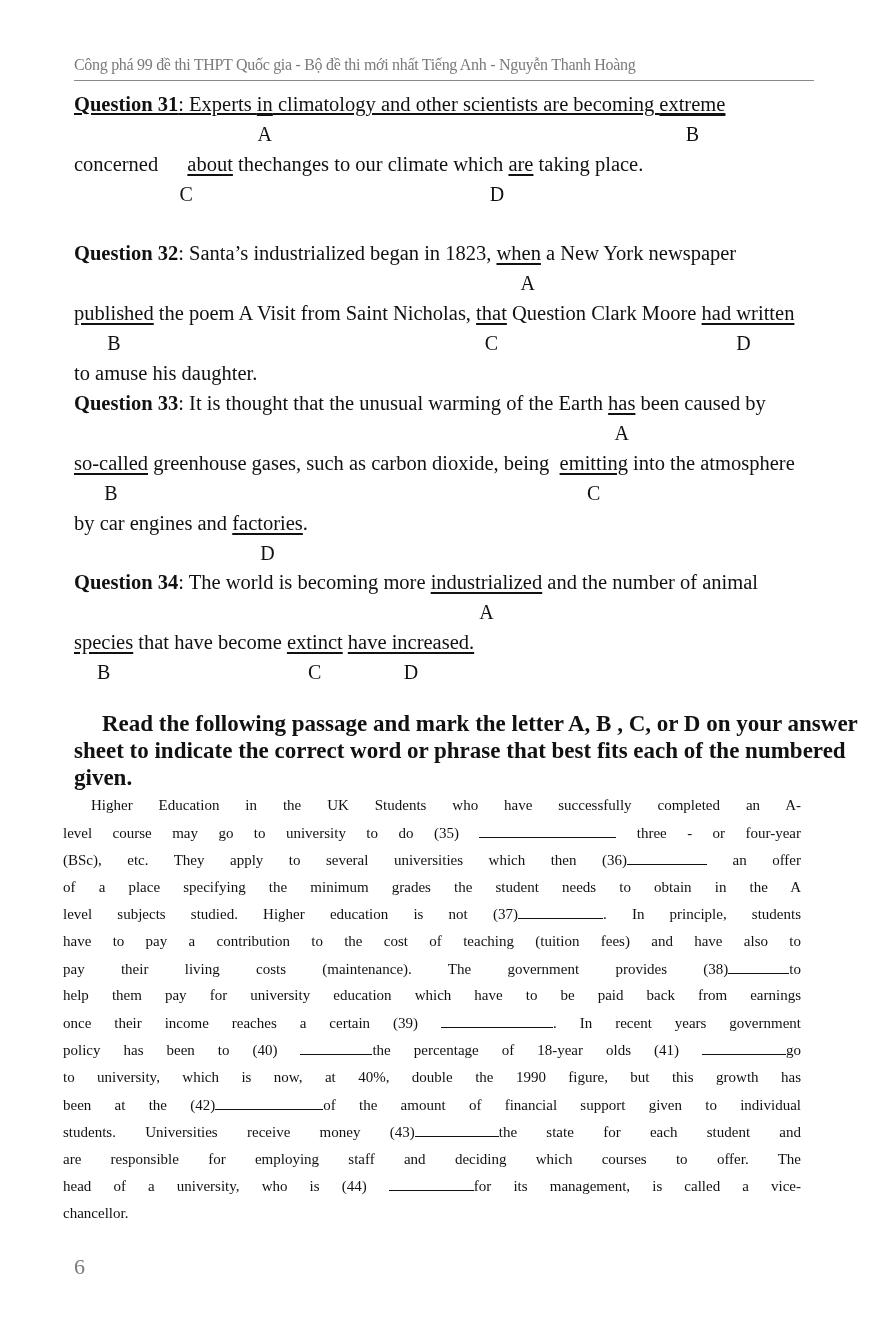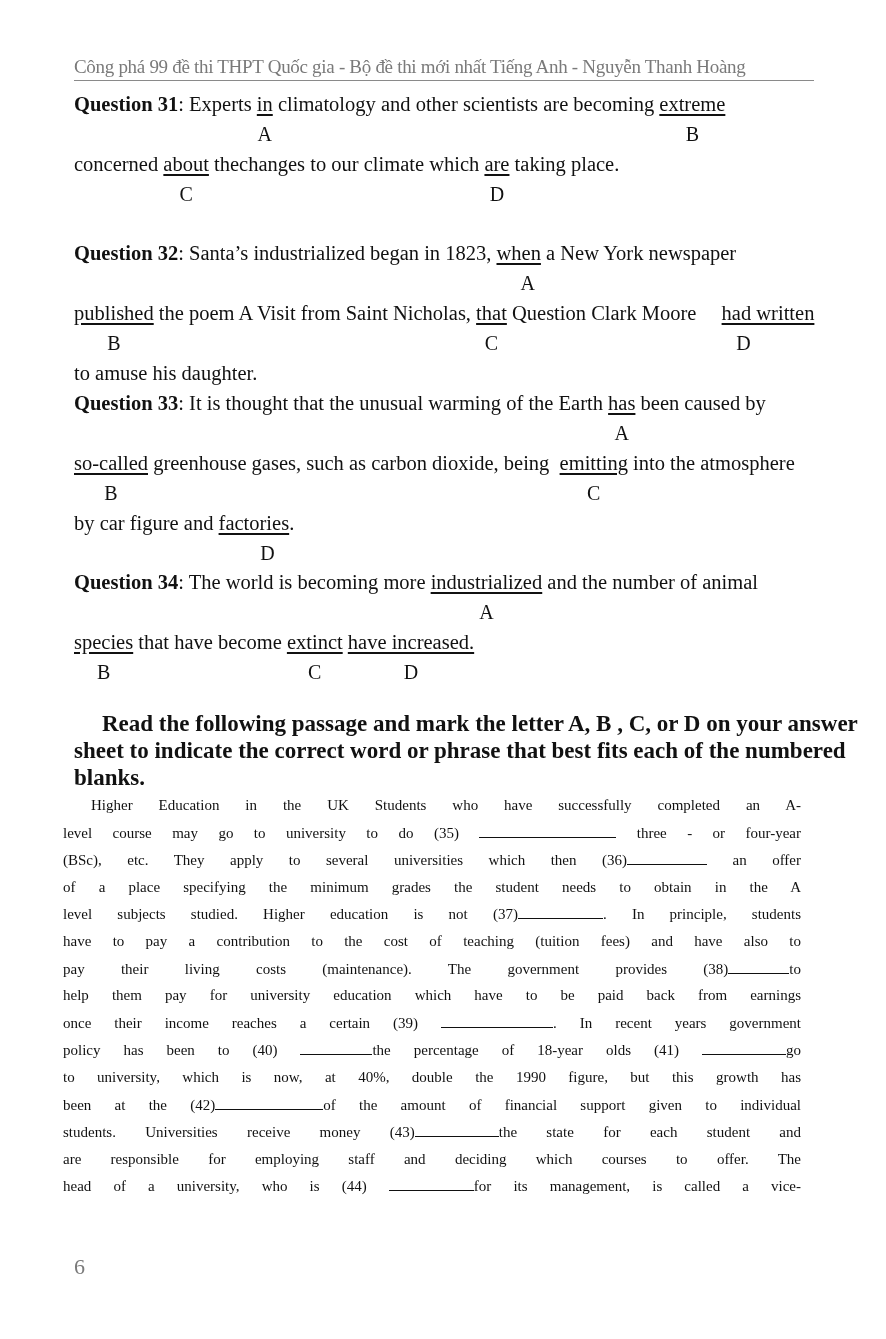--- a/index.html
+++ b/index.html
@@ -3,21 +3,21 @@
 <meta charset="utf-8">
 <style>
   html, body { margin: 0; padding: 0; background: #ffffff; }
   body {
     width: 886px; height: 1339px; position: relative; overflow: hidden;
     font-family: "Liberation Serif", "DejaVu Serif", serif;
     color: #111111;
   }
   .header {
     position: absolute; left: 74px; top: 56px; width: 740px;
-    font-size: 19px; color: #7a7a7a; letter-spacing: -0.3px;
+    font-size: 16px; color: #7a7a7a; letter-spacing: -0.3px;
     white-space: nowrap;
   }
   .header-rule {
     position: absolute; left: 74px; top: 80px; width: 740px; height: 1px;
     background: #8a8a8a;
   }
   .line {
     position: absolute; left: 74px; width: 738px;
     font-size: 20.5px; line-height: 24px; white-space: nowrap;
   }
@@ -42,65 +42,66 @@
     position: absolute; left: 74px; top: 1254px; font-size: 22px; color: #7a7a7a;
   }
 </style>
 </head>
 <body>
 
 <div class="header">Công phá 99 đề thi THPT Quốc gia - Bộ đề thi mới nhất Tiếng Anh - Nguyễn Thanh Hoàng</div>
 <div class="header-rule"></div>
 
 <div id="questions">
-    <div class="line" style="top: 92px;"><span class="qlabel">Question 31</span><span style="white-space: pre;">: Experts </span><span class="u" style="white-space: pre;">in</span><span style="white-space: pre;"> climatology and other scientists are becoming </span><span class="u" style="white-space: pre;">extreme</span></div>
+    <div class="line" style="top: 92px; text-decoration: underline;"><span class="qlabel">Question 31</span><span style="white-space: pre;">: Experts </span><span class="u" style="white-space: pre;">in</span><span style="white-space: pre;"> climatology and other scientists are becoming </span><span class="u" style="white-space: pre;">extreme</span></div>
     <div class="letter" style="top: 122px; left: 257.562px;">A</div>
     <div class="letter" style="top: 122px; left: 685.664px;">B</div>
-    <div class="line" style="top: 152px;"><span style="white-space: pre;">concerned </span><span class="u" style="white-space: pre;">about</span><span style="white-space: pre;"> thechanges to our climate which </span><span class="u" style="white-space: pre;">are</span><span style="white-space: pre;"> taking place.</span></div>
+    <div class="line" style="top: 152px;"><span style="white-space: pre;">concerned </span><span class="u" style="white-space: pre; margin-left: 24px;">about</span><span style="white-space: pre;"> thechanges to our climate which </span><span class="u" style="white-space: pre;">are</span><span style="white-space: pre;"> taking place.</span></div>
     <div class="letter" style="top: 182px; left: 179.461px;">C</div>
     <div class="letter" style="top: 182px; left: 489.727px;">D</div>
     <div class="line" style="top: 241px;"><span class="qlabel">Question 32</span><span style="white-space: pre;">: Santa’s industrialized began in 1823, </span><span class="u" style="white-space: pre;">when</span><span style="white-space: pre;"> a New York newspaper</span></div>
     <div class="letter" style="top: 271px; left: 520.586px;">A</div>
-    <div class="line" style="top: 301px;"><span class="u" style="white-space: pre;">published</span><span style="white-space: pre;"> the poem A Visit from Saint Nicholas, </span><span class="u" style="white-space: pre;">that</span><span style="white-space: pre;"> Question Clark Moore </span><span class="u" style="white-space: pre; margin-left: 20px;">had written</span></div>
+    <div class="line" style="top: 301px;"><span class="u" style="white-space: pre;">published</span><span style="white-space: pre;"> the poem A Visit from Saint Nicholas, </span><span class="u" style="white-space: pre;">that</span><span style="white-space: pre;"> Question Clark Moore </span><span class="u" style="white-space: pre;">had written</span></div>
     <div class="letter" style="top: 331px; left: 107.188px;">B</div>
     <div class="letter" style="top: 331px; left: 484.812px;">C</div>
     <div class="letter" style="top: 331px; left: 736.188px;">D</div>
     <div class="line" style="top: 361px;"><span style="white-space: pre;">to amuse his daughter.</span></div>
     <div class="line" style="top: 391px;"><span class="qlabel">Question 33</span><span style="white-space: pre;">: It is thought that the unusual warming of the Earth </span><span class="u" style="white-space: pre;">has</span><span style="white-space: pre;"> been caused by</span></div>
     <div class="letter" style="top: 421px; left: 614.531px;">A</div>
     <div class="line" style="top: 451px;"><span class="u" style="white-space: pre;">so-called</span><span style="white-space: pre; text-align: right;"> greenhouse gases, such as carbon dioxide, being  </span><span class="u" style="white-space: pre;">emitting</span><span style="white-space: pre;"> into the atmosphere</span></div>
     <div class="letter" style="top: 481px; left: 104.328px;">B</div>
     <div class="letter" style="top: 481px; left: 587.086px;">C</div>
-    <div class="line" style="top: 511px;"><span style="white-space: pre;">by car figure and </span><span class="u" style="white-space: pre;">factories</span><span style="white-space: pre;">.</span></div>
+    <div class="line" style="top: 511px;"><span style="white-space: pre;">by car engines and </span><span class="u" style="white-space: pre;">factories</span><span style="white-space: pre;">.</span></div>
     <div class="letter" style="top: 541px; left: 260.312px;">D</div>
     <div class="line" style="top: 570px;"><span class="qlabel">Question 34</span><span style="white-space: pre;">: The world is becoming more </span><span class="u" style="white-space: pre;">industrialized</span><span style="white-space: pre;"> and the number of animal</span></div>
     <div class="letter" style="top: 600px; left: 479.211px;">A</div>
     <div class="line" style="top: 630px;"><span class="u" style="white-space: pre;">species</span><span style="white-space: pre;"> that have become </span><span class="u" style="white-space: pre;">extinct</span><span style="white-space: pre;"> </span><span class="u" style="white-space: pre;">have increased.</span></div>
     <div class="letter" style="top: 660px; left: 96.9297px;">B</div>
     <div class="letter" style="top: 660px; left: 308.117px;">C</div>
     <div class="letter" style="top: 660px; left: 403.758px;">D</div>
   </div>
 
 <div id="instruction">
     <div class="instr" style="top: 710px; text-indent: 28px; white-space: nowrap;">Read the following passage and mark the letter A, B , C, or D on your answer</div>
     <div class="instr" style="top: 737px; text-indent: 0px; white-space: nowrap;">sheet to indicate the correct word or phrase that best fits each of the numbered</div>
-    <div class="instr" style="top: 764px; text-indent: 0px; white-space: nowrap;">blanks.</div>
+    <div class="instr" style="top: 764px; text-indent: 0px; white-space: nowrap;">given.</div>
   </div>
 
 <div class="passage" id="passage">
     <span class="pline" style="text-indent: 28px;">Higher Education in the UK Students who have successfully completed an A-</span>
     <span class="pline">level course may go to university to do (35) <span class="blank" style="width: 137px;"></span> three - or four-year</span>
     <span class="pline">(BSc), etc. They apply to several universities which then (36)<span class="blank" style="width: 80px;"></span> an offer</span>
     <span class="pline">of a place specifying the minimum grades the student needs to obtain in the A</span>
     <span class="pline">level subjects studied. Higher education is not (37)<span class="blank" style="width: 85px;"></span>. In principle, students</span>
     <span class="pline">have to pay a contribution to the cost of teaching (tuition fees) and have also  to</span>
     <span class="pline">pay their living costs (maintenance). The government provides (38)<span class="blank" style="width: 61px;"></span>to</span>
     <span class="pline">help them pay for university education which have to be paid back from earnings</span>
     <span class="pline">once their income reaches a certain (39) <span class="blank" style="width: 112px;"></span>. In recent years government</span>
     <span class="pline">policy has been to (40) <span class="blank" style="width: 72px;"></span>the percentage of 18-year olds (41) <span class="blank" style="width: 84px;"></span>go</span>
     <span class="pline">to university, which is now, at 40%, double the 1990 figure, but this growth has</span>
     <span class="pline">been at the (42)<span class="blank" style="width: 108px;"></span>of the amount of financial support given to individual</span>
     <span class="pline">students. Universities receive money (43)<span class="blank" style="width: 84px;"></span>the state for each student and</span>
     <span class="pline">are responsible for employing staff and deciding which courses to offer. The</span>
     <span class="pline">head of a university, who is (44) <span class="blank" style="width: 85px;"></span>for its management, is called a vice-</span>
+    <span class="pline last">chancellor.</span>
   </div>
 
 <div class="pagenum">6</div>
 
 </body></html>

